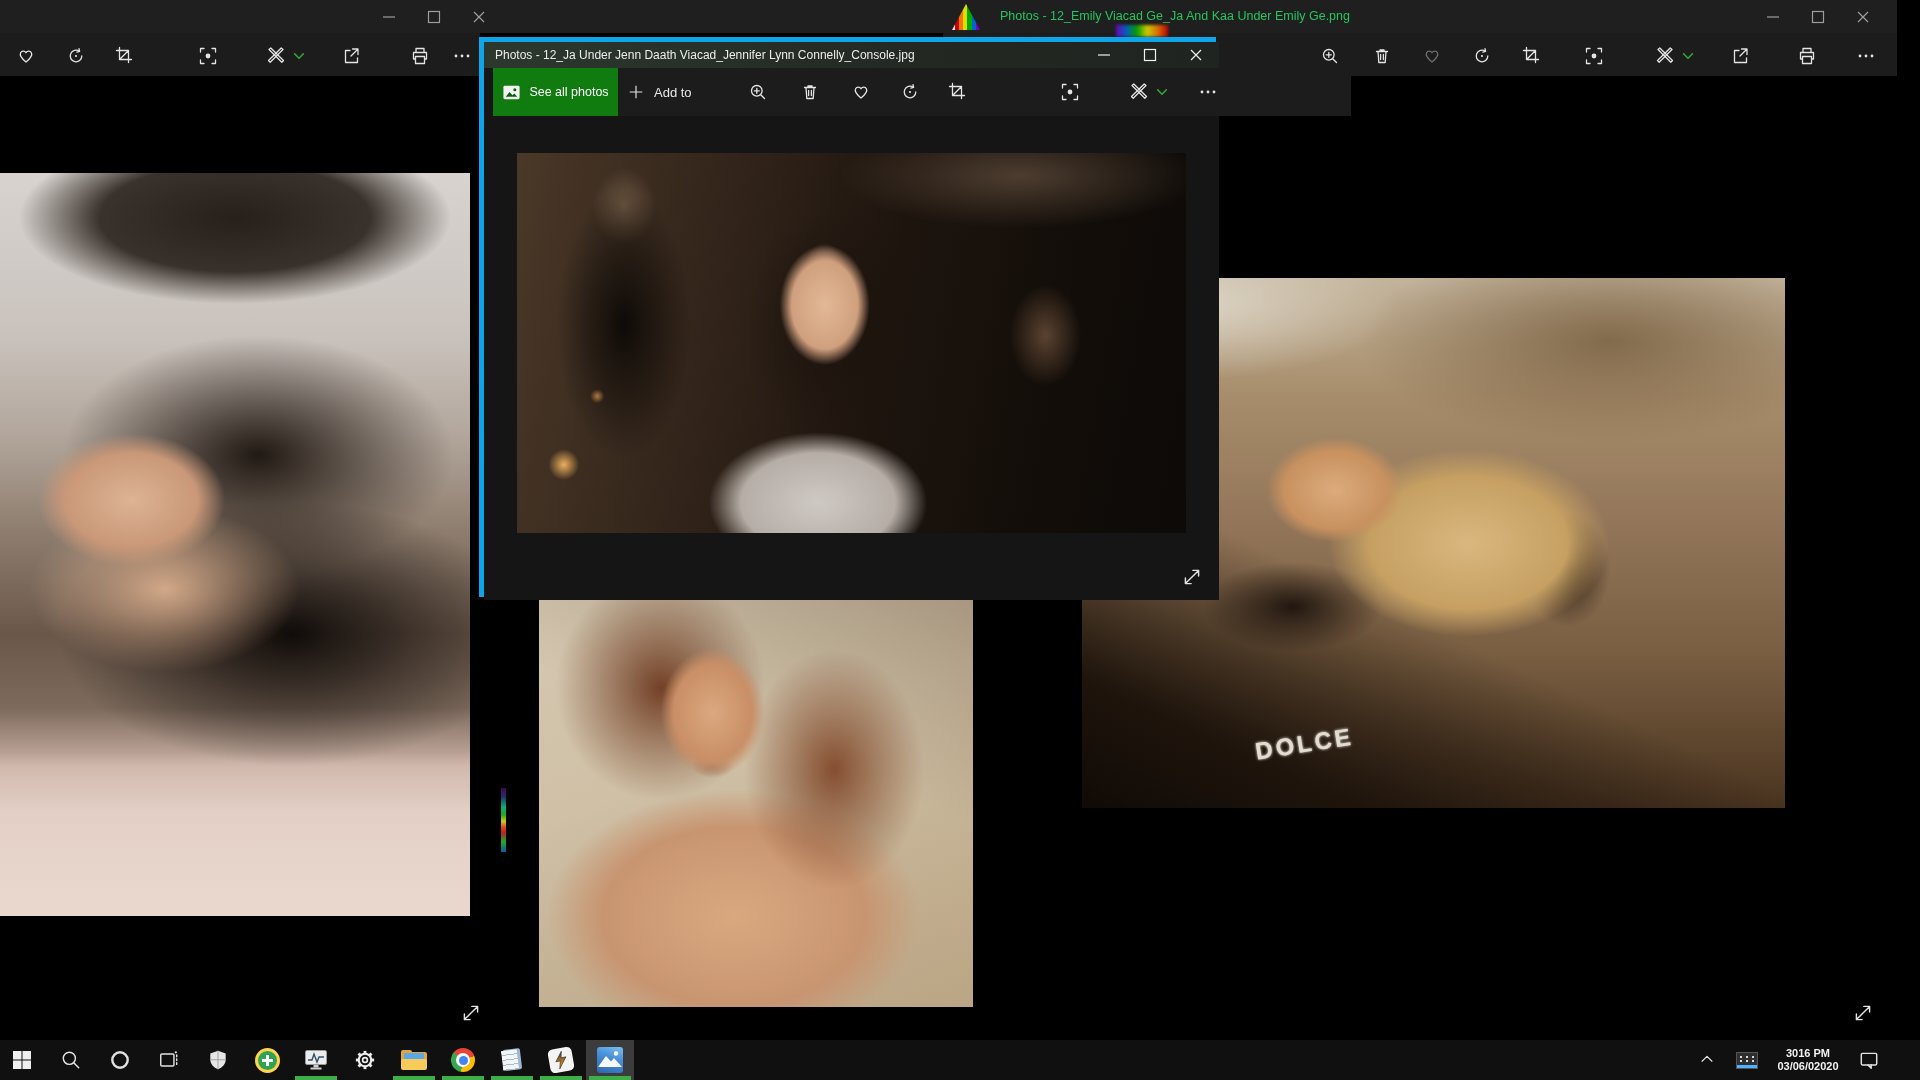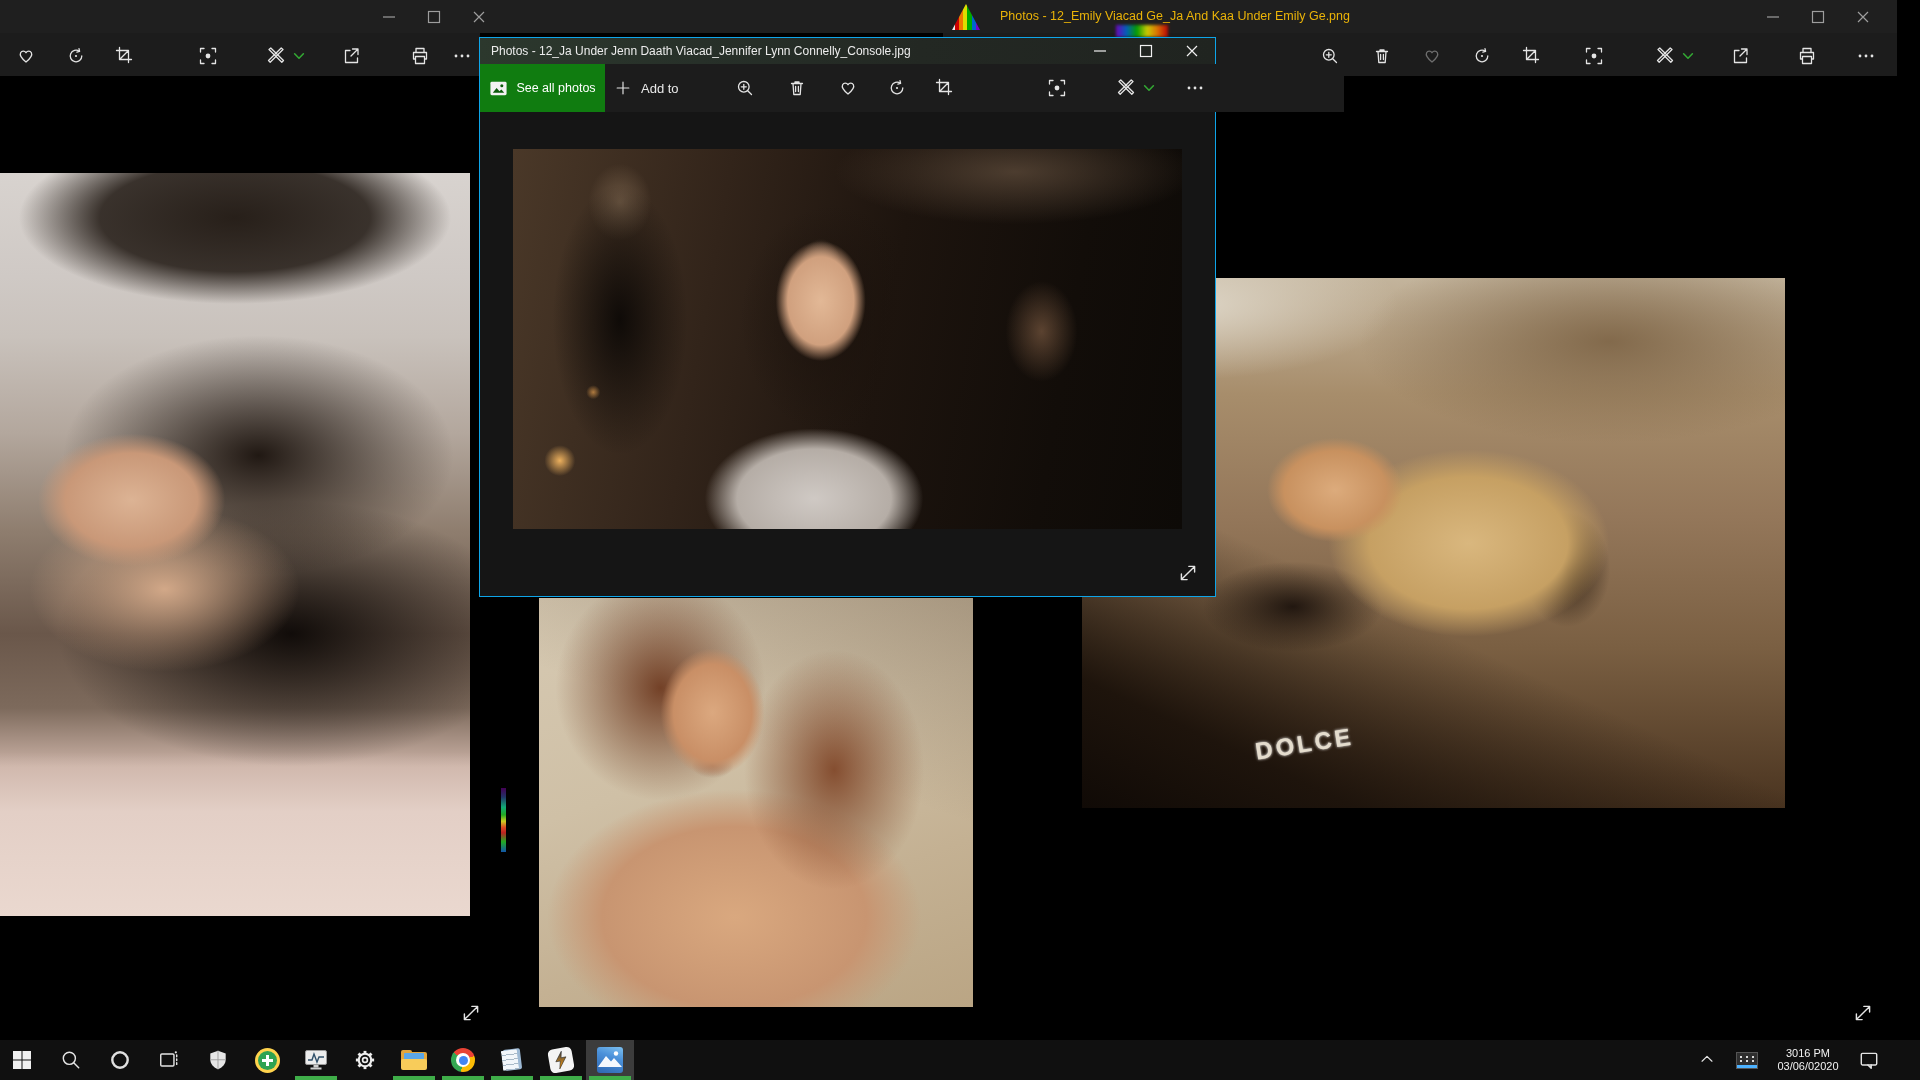--- a/index.html
+++ b/index.html
@@ -8,24 +8,24 @@
   .flex{display:flex;align-items:center;}
   svg.ic{display:block;}
   svg.ic *{stroke:#e4e4e4;stroke-width:1.3;fill:none;stroke-linecap:round;stroke-linejoin:round;}
   svg.ic .fil{fill:#e4e4e4;stroke:none;}
   svg.ic.dim *{stroke:#6e6e6e;}
   svg.ic.grn *{stroke:#33a833;stroke-width:1.8;}
   svg.ctl *{stroke:#9d9d9d;stroke-width:1.2;fill:none;}
   svg.ctl.white *{stroke:#f0f0f0;}
   .tbar-strip{background:#1f1f1f;}
   .toolbar{background:#1c1c1c;}
-  .title-text{font-size:12.5px;color:#eab308;white-space:nowrap;}
+  .title-text{font-size:12.5px;color:#22c55e;white-space:nowrap;}
   .ctl-btn{width:45px;height:33px;display:flex;align-items:center;justify-content:center;}
   
-  .fgwin{border:1px solid #0ea5e9;background:#161616;box-sizing:border-box;text-decoration:underline;}
+  .fgwin{border:5px solid #0ea5e9;background:#161616;box-sizing:border-box;text-decoration:underline;}
   .fg-titlebar{background:linear-gradient(90deg,#2c382d 0%,#273029 30%,#232823 60%,#202420 100%);}
   .greenbtn{background:#107c10;color:#fff;}
   
   .photo-left{background:
     radial-gradient(ellipse 300px 120px at 50% 6%, rgba(30,22,16,.95) 0%, rgba(30,22,16,.85) 45%, rgba(30,22,16,0) 72%),
     linear-gradient(180deg,#d8d3cf 0%,#cfc9c5 14%,rgba(0,0,0,0) 22%),
     radial-gradient(ellipse 120px 85px at 28% 44%, #dcb394 0%, #c99878 55%, rgba(0,0,0,0) 78%),
     radial-gradient(ellipse 180px 110px at 35% 56%, #d2a888 0%, rgba(210,168,136,0) 75%),
     radial-gradient(ellipse 260px 160px at 55% 38%, rgba(25,17,12,.95) 0%, rgba(25,17,12,0) 75%),
     radial-gradient(ellipse 300px 170px at 62% 62%, rgba(12,8,6,.95) 0%, rgba(12,8,6,0) 78%),
@@ -300,21 +300,21 @@
           </svg>
         </div>
       <div class="ctl-btn" style="height:26px;width:46px;">
           <svg class="ctl white" width="18" height="18" viewBox="0 0 18 18">
             <path d="M4,4 L14,14 M14,4 L4,14"></path>
           </svg>
         </div>
     </div>
   </div>
 
-  <div class="abs toolbar" style="left:0;top:26px;width:858px;height:48px;padding-left:6px;">
+  <div class="abs toolbar" style="left:9px;top:26px;width:858px;height:48px;">
     <div class="abs flex greenbtn" style="left:0;top:0;width:125px;height:48px;justify-content:center;">
       <svg width="19" height="19" viewBox="0 0 20 20" style="margin-right:8px">
           <rect x="1.5" y="3" width="17" height="14" rx="1.5" fill="#f2f2f2"></rect>
           <path d="M4,14.5 L8,9.5 L11,13 L13,11 L16,14.5 Z" fill="#0c5c0c"></path>
           <circle cx="13.5" cy="7" r="1.6" fill="#0c5c0c"></circle>
         </svg>
       <span style="font-size:12.5px;">See all photos</span>
     </div>
     <div class="abs flex" style="left:134px;top:0;height:48px;">
       <svg class="ic" width="18" height="18" viewBox="0 0 20 20">
@@ -377,21 +377,21 @@
   <div class="abs" style="left:0;top:74px;width:735px;height:484px;background:#151515;">
     <div class="abs photo-fg" style="left:33px;top:37px;width:669px;height:380px;"></div>
     <div class="abs" style="right:16px;bottom:12px;">
       <svg class="ic" width="22" height="22" viewBox="0 0 20 20">
           <path d="M4,16 L16,4 M10.8,4 H16 V9.2 M9.2,16 H4 V10.8"></path>
         </svg>
     </div>
   </div>
 </div>
 
-<div class="abs taskbar" style="left:0;top:1040px;width:1920px;height:40px;z-index:10;">
+<div class="abs taskbar" style="left:0;top:1040px;width:1920px;height:40px;z-index:10;font-weight:bold;">
   <div class="tb-item" style="left:-2px;">
     <svg width="20" height="20" viewBox="0 0 20 20">
         <g fill="#f0f0f0">
           <rect x="1" y="1" width="8.5" height="8.5"></rect>
           <rect x="10.5" y="1" width="8.5" height="8.5"></rect>
           <rect x="1" y="10.5" width="8.5" height="8.5"></rect>
           <rect x="10.5" y="10.5" width="8.5" height="8.5"></rect>
         </g>
       </svg>
   </div>

